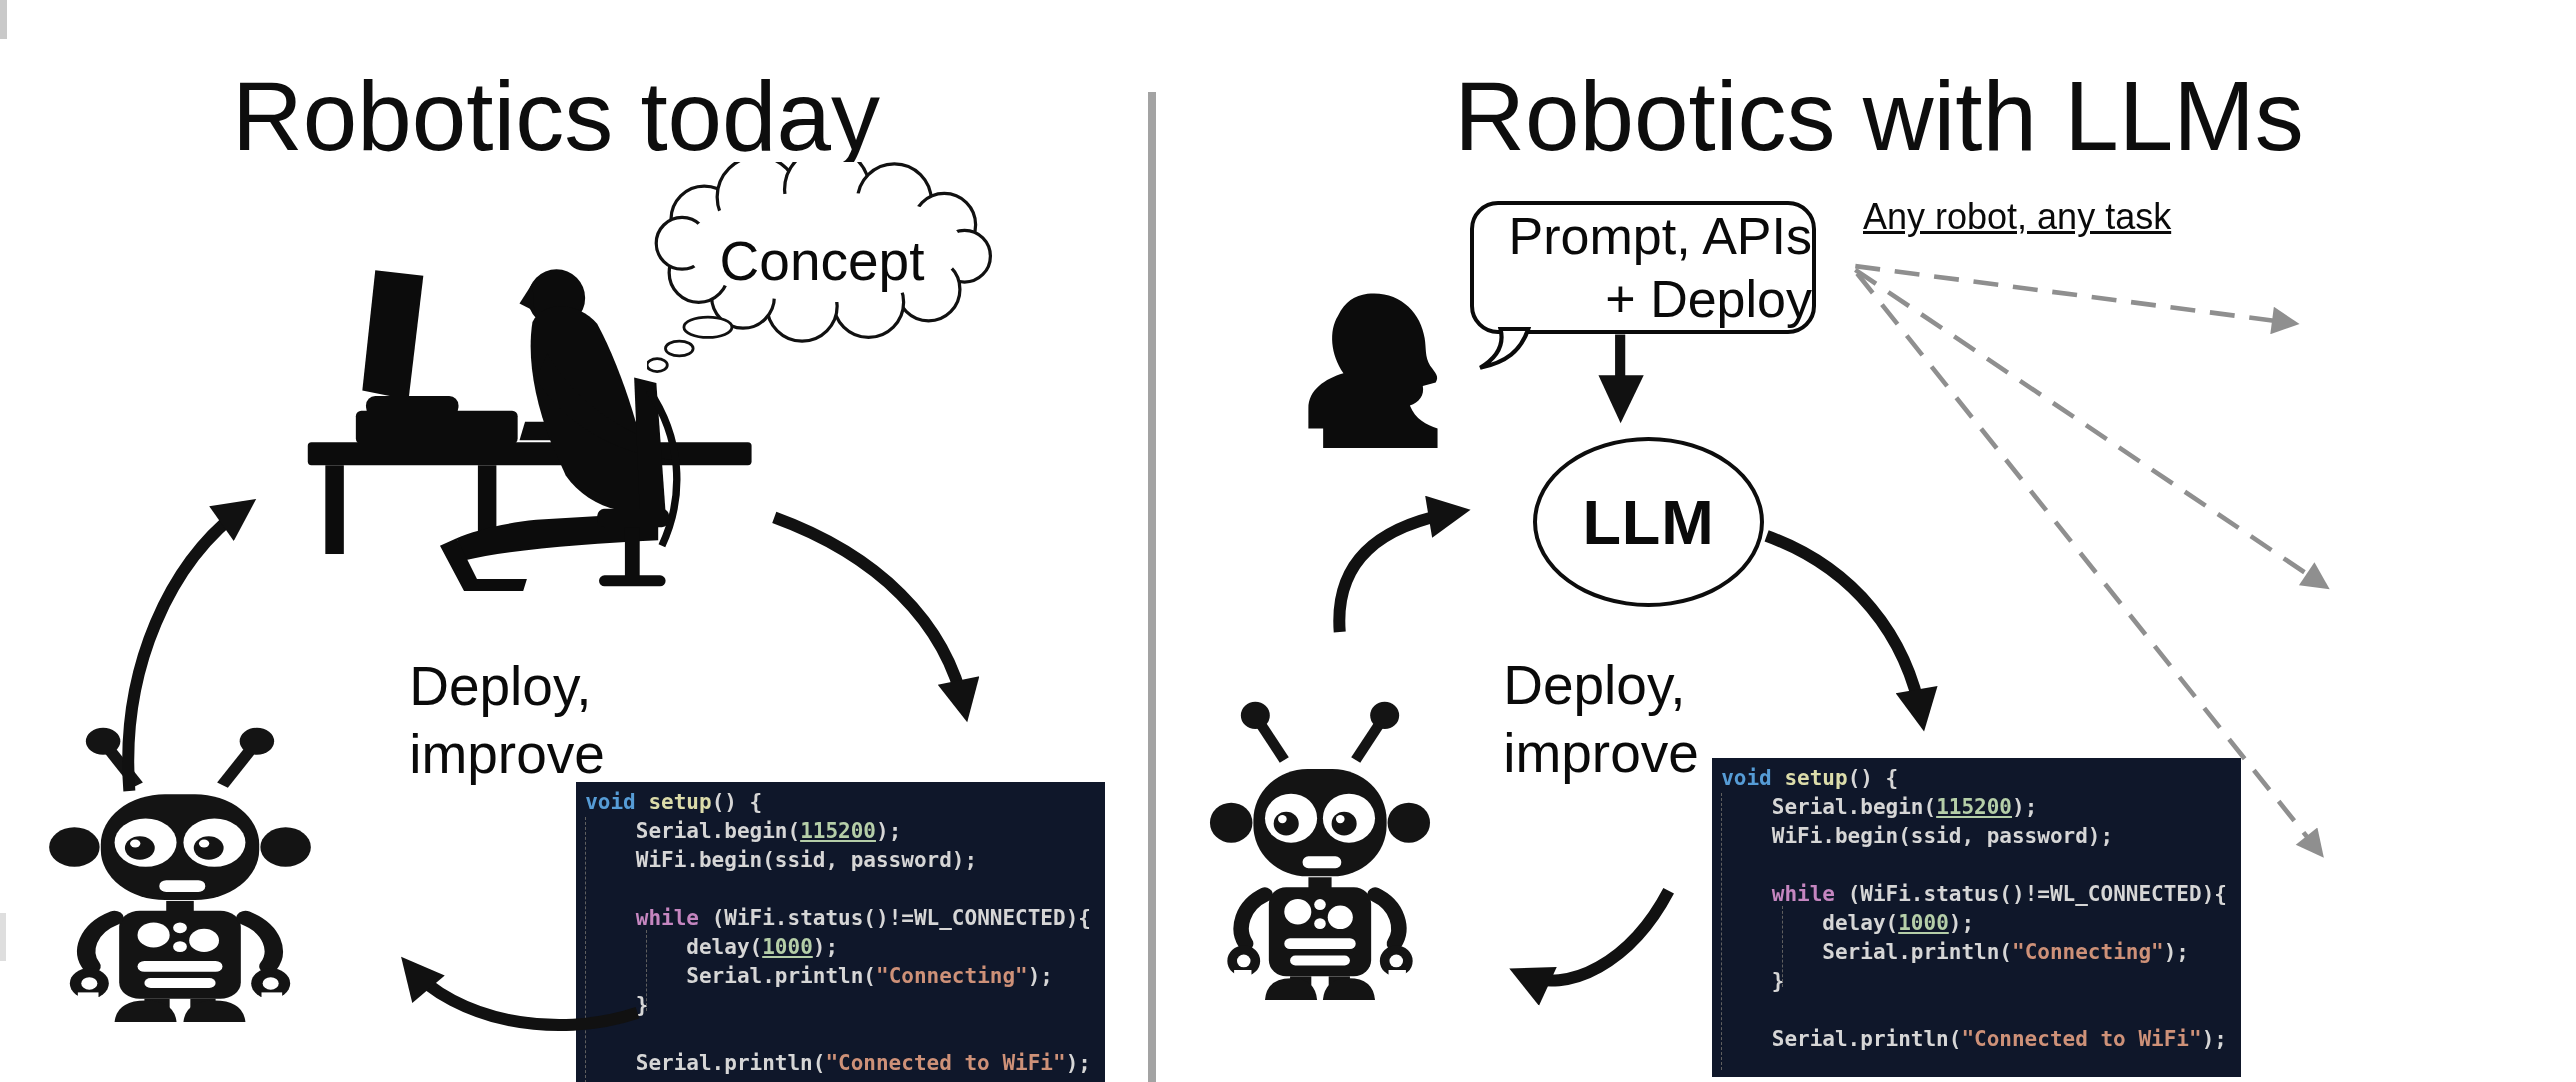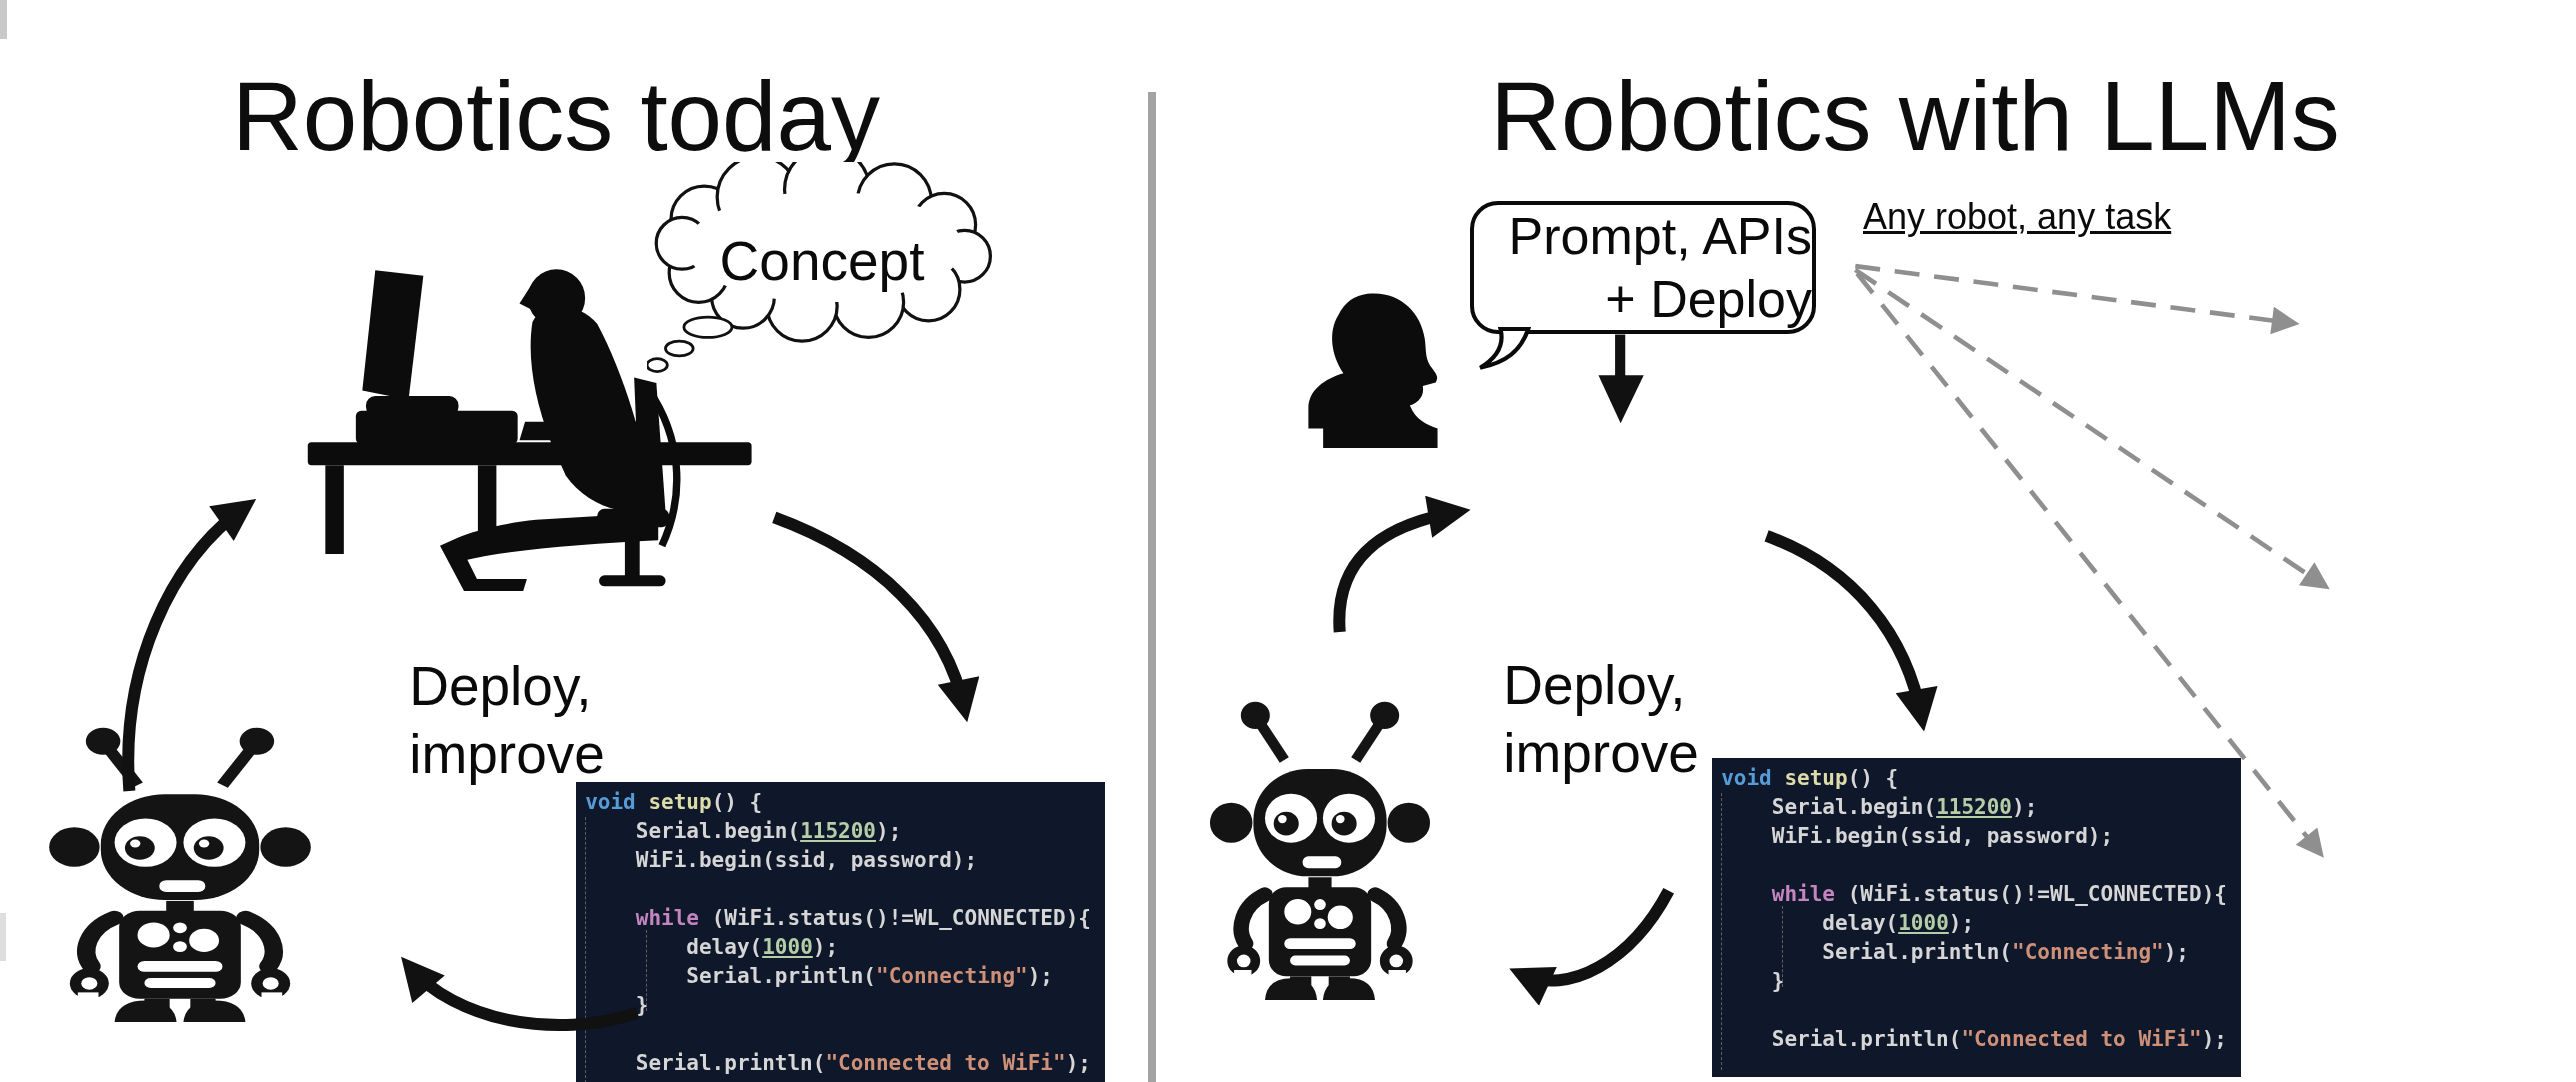--- a/index.html
+++ b/index.html
@@ -6,21 +6,21 @@
   .canvas{position:relative;width:2344px;height:1083px;overflow:hidden;background:#fff;
           font-family:"Liberation Sans",sans-serif;color:#0a0a0a;}
   .abs{position:absolute;}
   .divider{position:absolute;left:1148px;top:92px;width:8.3px;height:990px;background:#a3a3a3;}
   .edge-a1{position:absolute;left:0;top:0;width:6.5px;height:39px;background:#c9c9c9;}
   .edge-a2{position:absolute;left:0;top:913px;width:5.5px;height:48px;background:#dedede;}
 
   .title{position:absolute;top:65px;font-size:98px;line-height:102px;white-space:nowrap;
          transform:translateX(-50%);color:#0d0d0d;}
   .title.left{left:556px;}
-  .title.right{left:1879px;margin-left:36px;}
+  .title.right{left:1879px;}
 
   .cloud-label{position:absolute;left:822px;top:261px;transform:translate(-50%,-50%);
                font-size:55px;white-space:nowrap;}
   .deploy{position:absolute;text-align:left;font-size:55px;line-height:68px;transform:translateX(-50%);}
   .deploy.left{left:507px;top:652px;}
   .deploy.right{left:1601px;top:651px;}
   .any-robot{position:absolute;left:1863px;top:196px;font-size:36px;white-space:nowrap;text-decoration:underline;}
 
   .speech-bubble{position:absolute;left:1470px;top:201px;width:346px;height:133px;
                  border:4.6px solid #0a0a0a;border-radius:28px;background:#fff;box-sizing:border-box;
@@ -183,20 +183,23 @@
     <path fill="#0c0c0c" d="M 72,6 C 106,2 130,26 134,54 C 136,66 134,74 140,84 C 146,92 150,96 146,102 L 132,106 C 134,116 128,124 118,127 C 124,142 136,148 148,152 L 148,173 L 24,173 L 24,152 L 8,152 L 8,130 C 8,110 26,98 46,92 C 32,72 30,46 40,30 C 48,14 58,8 72,6 Z"></path>
   </svg>
 
   <div class="speech-bubble">
     <div>Prompt, APIs</div>
     <div>+ Deploy</div>
   </div>
 
   <div class="any-robot">Any robot, any task</div>
 
+  <div class="llm-ellipse">
+    <span>LLM</span>
+  </div>
 
   <div class="deploy right">
     <div>Deploy,</div>
     <div>improve</div>
   </div>
 
   <svg class="abs" style="left:1209px;top:700px;" width="222" height="300" viewBox="0 0 230 330" preserveAspectRatio="none">
     <use href="#robot-def"></use>
   </svg>
 

